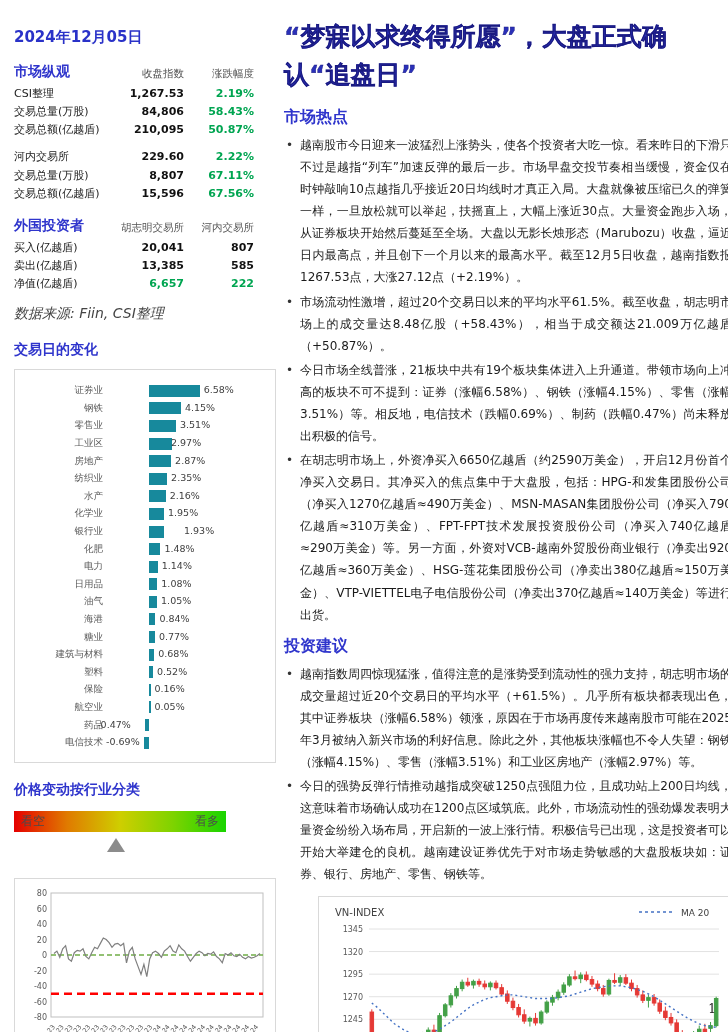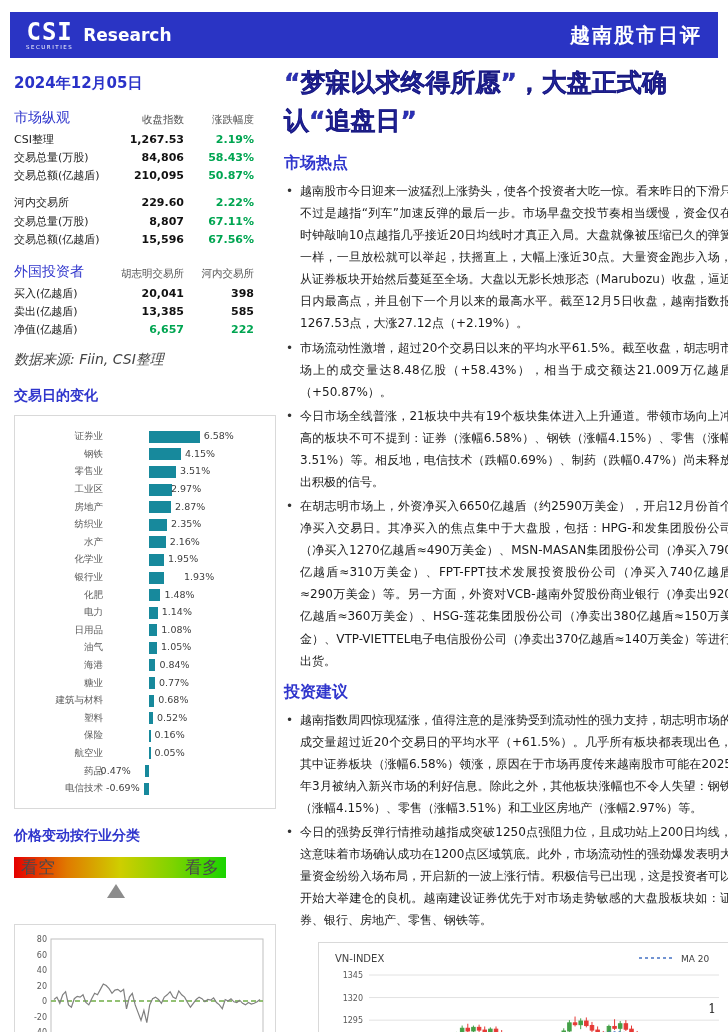--- a/index.html
+++ b/index.html
@@ -11,21 +11,21 @@
   .logo-csi{color:#fff;font-weight:bold;font-size:24px;letter-spacing:1px;font-family:"DejaVu Sans Mono","Liberation Mono",monospace;}
   .logo-sec{color:#fff;font-size:5.5px;letter-spacing:1.5px;margin-top:1px;}
   .logo-research{color:#fff;font-weight:bold;font-size:17px;}
   .report-type{margin-left:auto;color:#fff;font-weight:bold;font-size:20px;letter-spacing:2px;text-shadow:0 0 1px #2a34c4;}
   
   .content{display:flex;padding:6px 4px 0 4px;}
   .left-col{width:262px;flex-shrink:0;}
   .right-col{flex:1;padding-left:8px;}
   .date{color:#2a32c8;font-weight:bold;font-size:15px;margin:10px 0 16px 0;}
   
-  .sect-head{color:#2f35cc;font-weight:normal;font-size:14px;}
+  .sect-head{color:#2f35cc;font-weight:bold;font-size:14px;}
   .mo-header{display:grid;grid-template-columns:92px 78px 70px;font-size:10.5px;color:#555;align-items:end;margin-bottom:4px;}
   .mo-header .sect-head{font-size:14px;}
   .mo-row{display:grid;grid-template-columns:92px 78px 70px;font-size:11px;line-height:1.65;}
   .mo-row .lbl{color:#222;}
   .mo-row .num{text-align:right;font-weight:bold;color:#111;}
   .mo-row .pct{text-align:right;font-weight:bold;color:#00a551;}
   .mo-gap{height:9px;}
   .fi-header{display:grid;grid-template-columns:80px 90px 70px;font-size:10.5px;color:#555;align-items:end;margin:14px 0 4px 0;}
   .fi-row{display:grid;grid-template-columns:80px 90px 70px;font-size:11px;line-height:1.65;}
   .fi-row .num{text-align:right;font-weight:bold;color:#111;}
@@ -34,46 +34,38 @@
   .hdr-right{text-align:right;}
   
   .chart-title{color:#2f35cc;font-weight:bold;font-size:14px;margin-top:18px;}
   .chart-box{border:1px solid #d9d9d9;margin-top:10px;padding:12px 2px 10px 2px;}
   .bar-row{position:relative;height:17.6px;font-size:9.5px;}
   .bar-row .cat{position:absolute;left:0;top:2px;width:86px;text-align:right;color:#595959;}
   .bar-row .bar{position:absolute;top:2.5px;height:12px;background:#17899c;}
   .bar-row .val{position:absolute;top:2px;color:#404040;white-space:nowrap;}
   
   .gauge-wrap{margin-top:12px;}
-  .gauge-bar{width:212px;height:21px;background:linear-gradient(90deg,#e50000 0%,#e07a00 25%,#cfce00 50%,#7ed300 75%,#19d400 100%);position:relative;display:flex;align-items:center;justify-content:space-between;padding:0 7px;box-sizing:border-box;font-size:17px;color:#4a4a4a;}
+  .gauge-bar{width:212px;height:21px;background:linear-gradient(90deg,#e50000 0%,#e07a00 25%,#cfce00 50%,#7ed300 75%,#19d400 100%);position:relative;display:flex;align-items:center;justify-content:space-between;padding:0 7px;box-sizing:border-box;font-size:12px;color:#4a4a4a;}
   .gauge-pointer{width:0;height:0;border-left:9px solid transparent;border-right:9px solid transparent;border-bottom:14px solid #8c8c8c;margin-top:6px;}
   
   .flow-box{border:1px solid #d9d9d9;margin-top:26px;padding:6px 2px;}
   
   .main-title{font-size:25px;font-weight:bold;color:#2a30b8;line-height:1.5;margin:0 0 14px 0;-webkit-text-stroke:0.4px #1a1a80;}
   .rsect{color:#2f35cc;font-weight:bold;font-size:16px;margin:10px 0 6px 0;}
   ul.bullets{list-style:none;margin:0;padding:0;}
   ul.bullets li{position:relative;padding-left:16px;font-size:12px;line-height:1.84;text-align:justify;margin-bottom:2px;}
   ul.bullets li::before{content:"•";position:absolute;left:2px;top:0;color:#333;}
   .vn-chart-box{border:1px solid #d9d9d9;margin:10px 0 0 34px;padding:4px 2px 2px 2px;background:#fff;}
   .page-num{position:absolute;right:12px;bottom:4px;font-size:12px;color:#222;font-family:"DejaVu Serif","Liberation Serif",serif;}
 </style>
 </head>
 <body>
 
 <div class="page">
 
-  <div class="topbar">
-    <div class="logo">
-      <div class="logo-csi">CSI</div>
-      <div class="logo-sec">SECURITIES</div>
-    </div>
-    <div class="logo-research">Research</div>
-    <div class="report-type">越南股市日评</div>
-  </div>
 
   <div class="content">
 
     <div class="left-col">
       <div class="date">2024年12月05日</div>
 
       <div>
         <div class="mo-header">
           <span class="sect-head">市场纵观</span>
           <span class="hdr-right">收盘指数</span>
@@ -117,21 +109,21 @@
       <div>
         <div class="fi-header">
           <span class="sect-head">外国投资者</span>
           <span class="hdr-right">胡志明交易所</span>
           <span class="hdr-right">河内交易所</span>
         </div>
         <div id="foreign-rows">
             <div class="fi-row">
               <span class="lbl">买入(亿越盾)</span>
               <span class="num">20,041</span>
-              <span class="num">398</span>
+              <span class="num">807</span>
             </div>
             <div class="fi-row">
               <span class="lbl">卖出(亿越盾)</span>
               <span class="num">13,385</span>
               <span class="num">585</span>
             </div>
             <div class="fi-row green">
               <span class="lbl">净值(亿越盾)</span>
               <span class="num">6,657</span>
               <span class="num">222</span>

